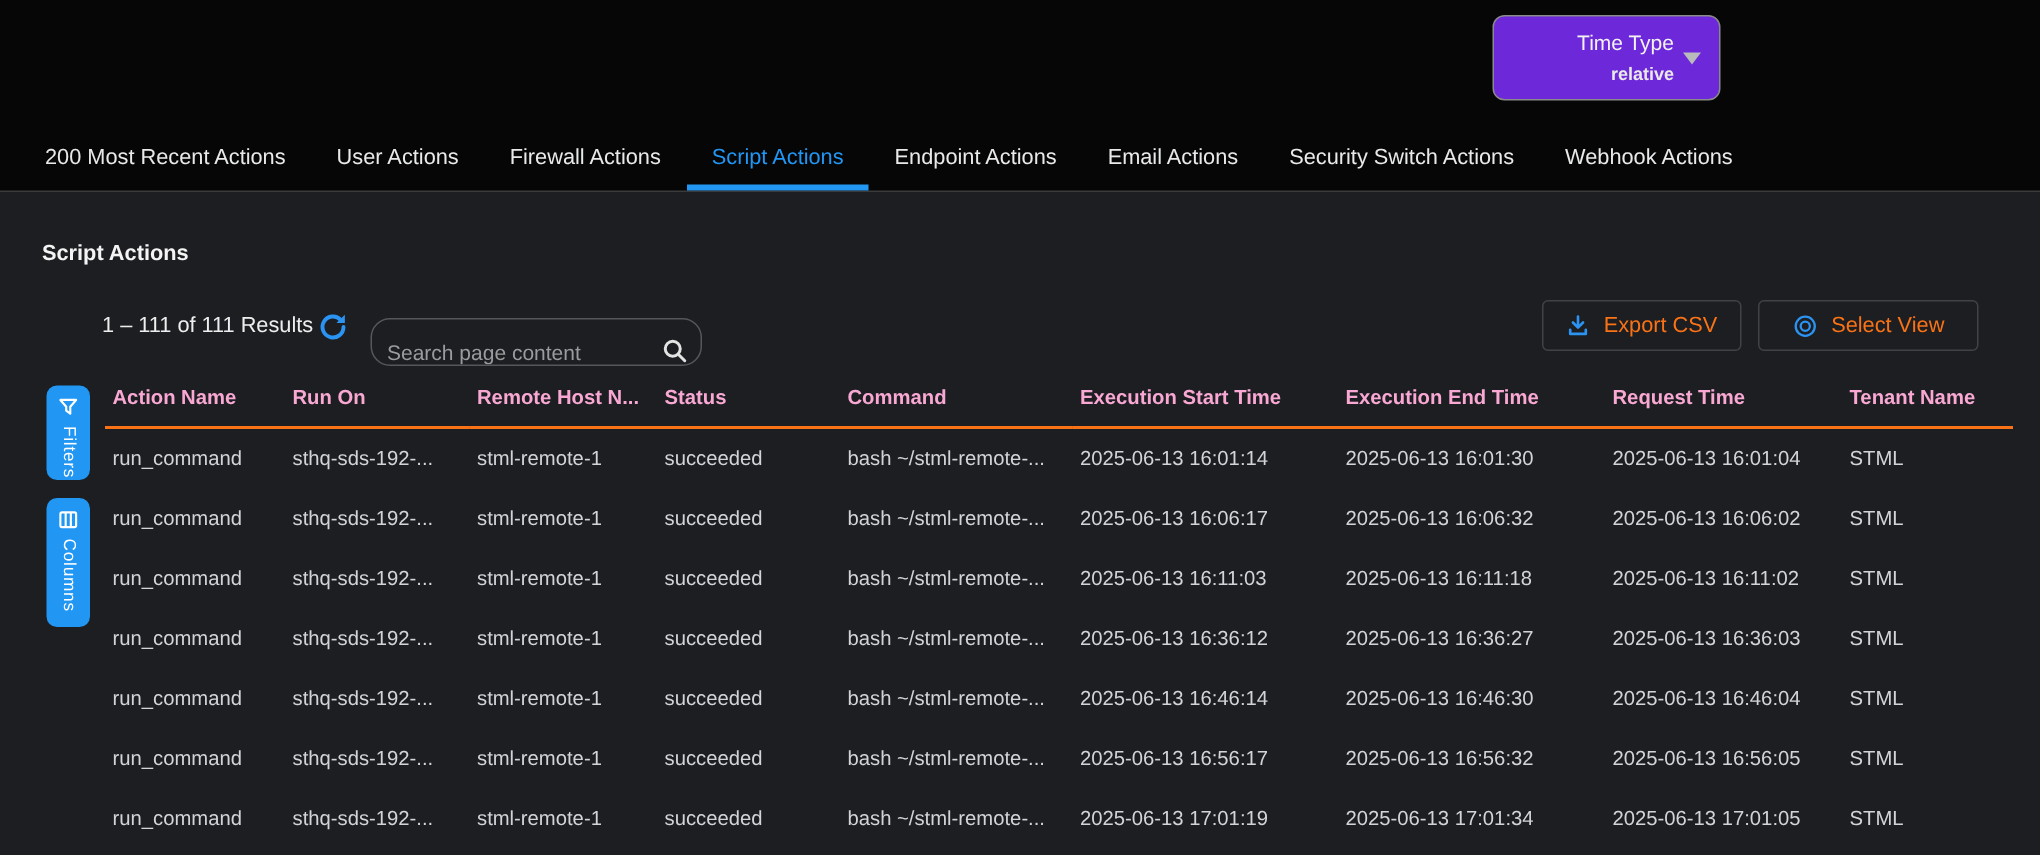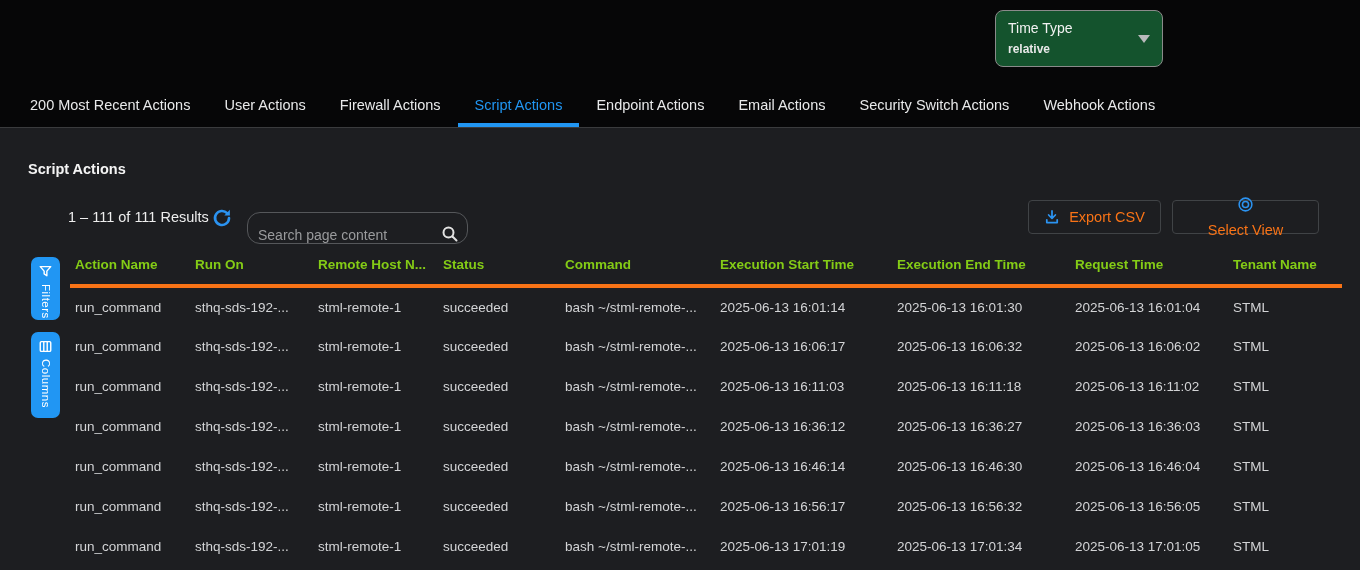--- a/index.html
+++ b/index.html
@@ -3,23 +3,23 @@
 <meta charset="utf-8">
 <style>
   * { margin:0; padding:0; box-sizing:border-box; }
   html,body { background:#000; }
   body { font-family:"Liberation Sans", sans-serif; }
   .screen { position:relative; width:1360px; height:570px; overflow:hidden; background:#1d1e21; }
 
   
   .topbar { position:absolute; left:0; top:0; width:1360px; height:128px;
             background:#060607; border-bottom:1px solid #3a3b3d; }
-  .dropdown { position:absolute; top:10px; height:57px; width:168px;
-              border:1px solid #8a8a8a; border-radius:8px; background:#14532d;
-              padding:7px 30px 7px 12px; cursor:pointer; }
+  .dropdown { position:absolute; top:10px; height:57px; width:152px;
+              border:1px solid #8a8a8a; border-radius:8px; background:#6d28d9;
+              padding:7px 30px 7px 12px; cursor:pointer;text-align:right; }
   .dropdown.dd1 { left:995px; }
   .dropdown.dd2 { left:1172px; }
   .dd-label { font-size:14px; color:#f2f2f2; line-height:20px; }
   .dd-value { font-size:12px; font-weight:bold; color:#e9e9e9; line-height:18px; margin-top:2px; }
   .dd-caret { position:absolute; right:12px; top:24px; width:0; height:0;
               border-left:6px solid transparent; border-right:6px solid transparent;
               border-top:8px solid #b9babc; }
 
   
   .tabs { position:absolute; left:13px; bottom:0; display:flex; }
@@ -38,35 +38,35 @@
             border:1px solid #55575a; border-radius:13px; background:#1d1e21;
             display:flex; align-items:flex-end; padding:0 8px 0 10px; }
   .search input { flex:1; border:none; outline:none; background:transparent;
                   font-family:"Liberation Sans", sans-serif; font-size:14px; color:#e0e0e0; }
   .search input::placeholder { color:#9a9b9d; }
 
   .tb-btn { position:absolute; top:71px; height:34px; display:flex; align-items:center; justify-content:center;
             gap:9px; background:#1d1e21; border:1px solid #404346; border-radius:4px;
             color:#f97316; font-family:"Liberation Sans", sans-serif; font-size:14.5px; cursor:pointer; }
   .tb-btn.export { left:1028px; width:133px; }
-  .tb-btn.select { left:1172px; width:147px;flex-direction:column; }
+  .tb-btn.select { left:1172px; width:147px; }
 
   
   .vbtn { position:absolute; left:31px; width:29px; background:#2196f3; border-radius:7px;
           display:flex; flex-direction:column; align-items:center; padding-top:7px; gap:5px;
           cursor:pointer; }
   .vbtn.filters { top:128px; height:63px; }
   .vbtn.columns { top:203px; height:86px; }
   .vbtn .vlabel { writing-mode:vertical-rl; font-size:11.5px; color:#ffffff; letter-spacing:.5px; }
 
   
   table.grid { position:absolute; left:70px; top:128px; width:1272px;
                border-collapse:collapse; table-layout:fixed; }
-  table.grid th { text-align:left; font-size:13.5px; font-weight:bold; color:#84cc16;
-                  padding:0 6px 12px 5px; border-bottom:4px solid #f97316; white-space:nowrap;
+  table.grid th { text-align:left; font-size:13.5px; font-weight:bold; color:#f9a8d4;
+                  padding:0 6px 12px 5px; border-bottom:2px solid #f97316; white-space:nowrap;
                   overflow:hidden; text-overflow:ellipsis; }
   table.grid td { height:40px; font-size:13.5px; color:#d3d4d6; padding:0 6px 0 5px;
                   white-space:nowrap; overflow:hidden; text-overflow:ellipsis; }
   table.grid tr { cursor:default; }
 </style>
 </head>
 <body>
 
 <div class="screen">
 

